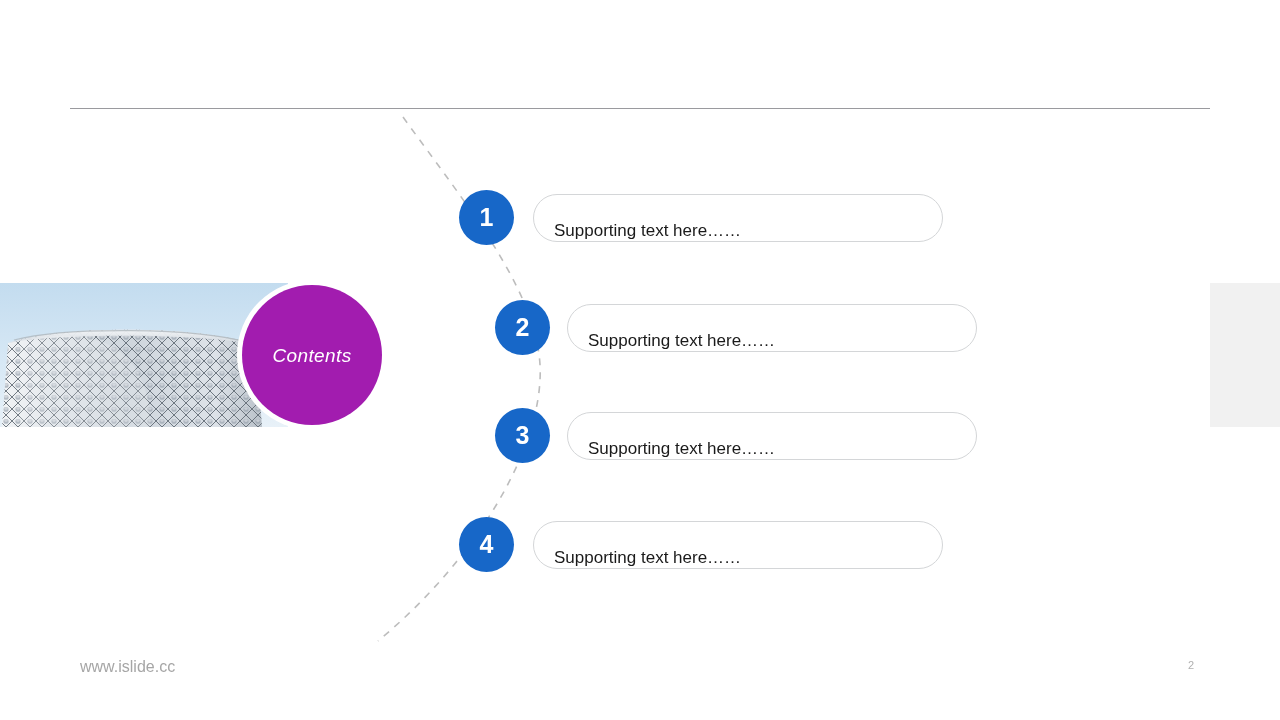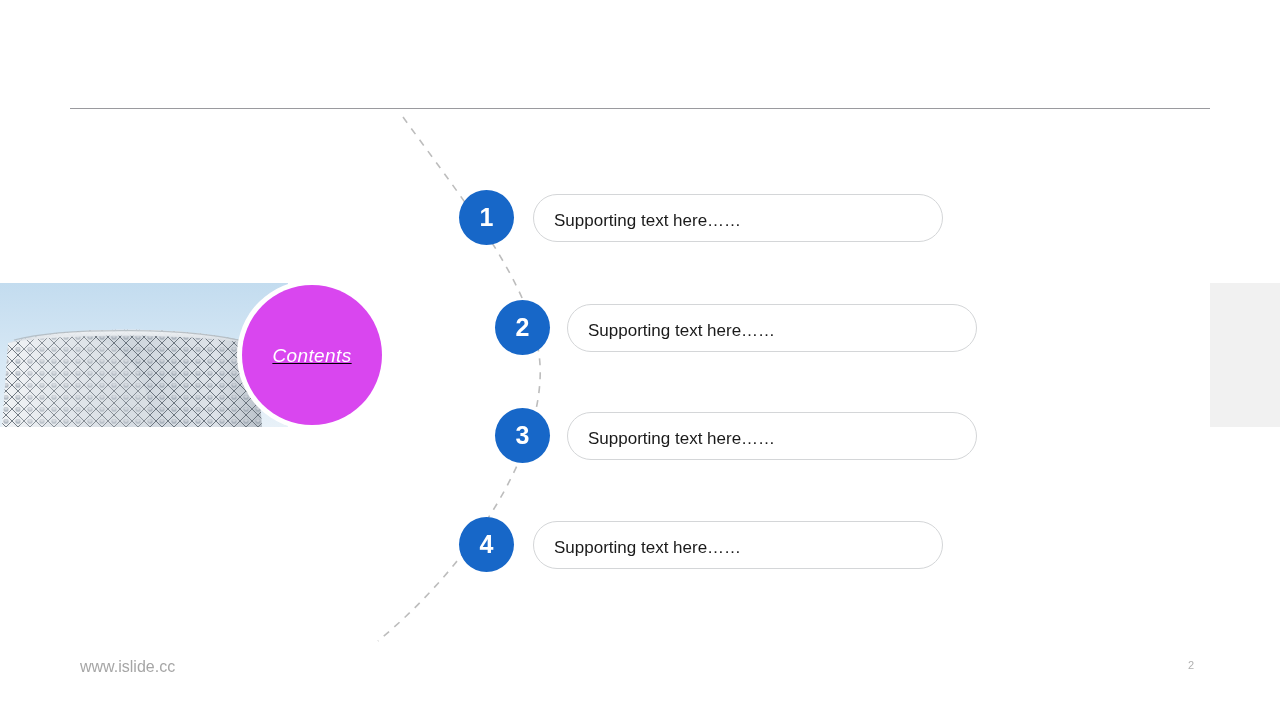--- a/index.html
+++ b/index.html
@@ -65,25 +65,24 @@
     border-radius: 50%;
     background: #ffffff;
   }
   .contents-circle {
     position: absolute;
     left: 242px;
     top: 285px;
     width: 140px;
     height: 140px;
     border-radius: 50%;
-    background: #d946ef;
+    background: #a21caf;
     display: flex;
     align-items: center;
     justify-content: center;
-    text-decoration: underline;
   }
   .contents-label {
     color: #ffffff;
     font-style: italic;
     font-size: 19px;
     letter-spacing: 0.4px;
     line-height: 1;
     user-select: none;
   }
 
@@ -121,22 +120,22 @@
     flex: 0 0 auto;
     line-height: 1;
   }
 
   .text-pill {
     height: 48px;
     border: 1px solid #d4d6d8;
     border-radius: 24px;
     background: #ffffff;
     display: flex;
-    align-items: flex-start;
-    padding: 16px 20px;
+    align-items: flex-end;
+    padding: 0 20px;
     box-sizing: border-box;
     flex: 0 0 auto;
   }
   .row-1 .text-pill { width: 410px; margin-left: 19px; }
   .row-2 .text-pill { width: 410px; margin-left: 17px; }
   .row-3 .text-pill { width: 410px; margin-left: 17px; }
   .row-4 .text-pill { width: 410px; margin-left: 19px; }
 
   .pill-text {
     font-size: 17px;

